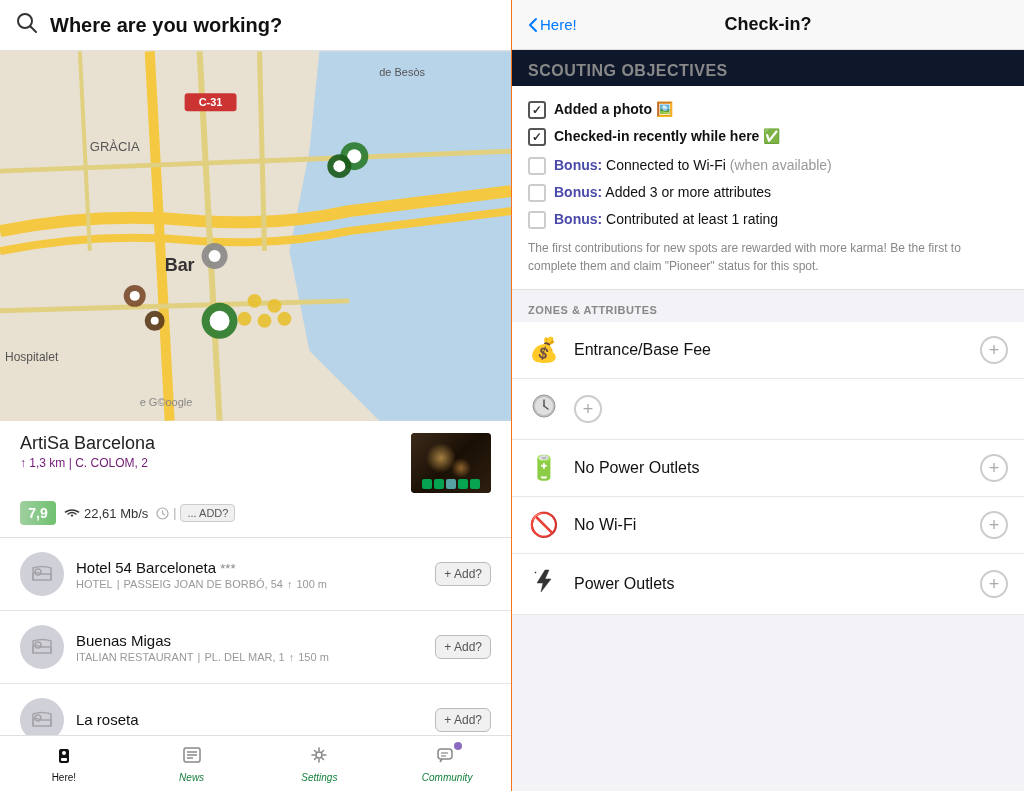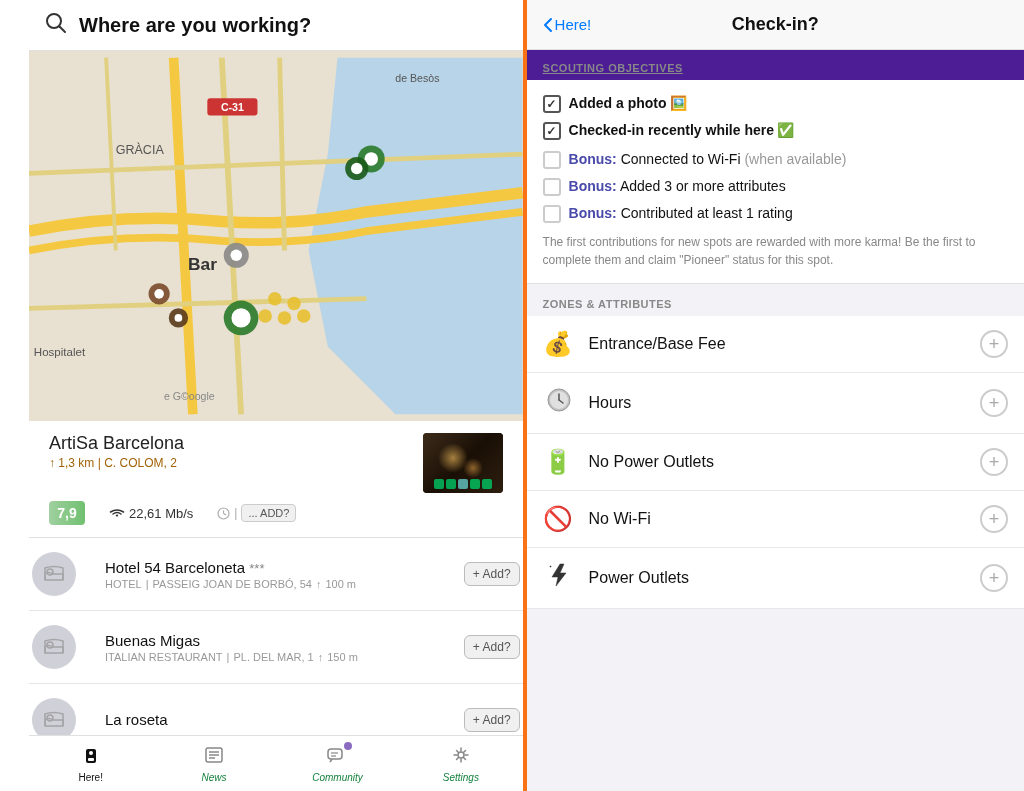--- a/index.html
+++ b/index.html
@@ -12,22 +12,21 @@
       background: #fff;
     }
 
     
     .left-panel {
       width: 512px;
       height: 791px;
       display: flex;
       flex-direction: column;
       background: #fff;
-      border-right: 4px solid #f97316;
-      margin-left: 29px;
+      border-right: 1px solid #f97316;
     }
 
     .search-bar {
       display: flex;
       align-items: center;
       padding: 12px 16px;
       border-bottom: 1px solid #e0e0e0;
       background: #fff;
     }
     .search-icon-wrap {
@@ -73,21 +72,21 @@
       align-items: flex-start;
     }
     .featured-venue-info { flex: 1; }
     .featured-venue-name {
       font-size: 18px;
       font-weight: 500;
       color: #222;
     }
     .featured-venue-address {
       font-size: 12px;
-      color: #a16207;
+      color: #701a75;
       margin-top: 2px;
     }
     .featured-venue-thumb {
       width: 80px;
       height: 60px;
       background: #2a1a0a;
       border-radius: 4px;
       margin-left: 10px;
       overflow: hidden;
       display: flex;
@@ -130,21 +129,21 @@
       background: rgba(0,200,100,0.8);
     }
     .thumb-icon-dot.eye {
       background: rgba(100,200,200,0.8);
     }
 
     .featured-venue-stats {
       display: flex;
       align-items: center;
       margin-top: 8px;
-      gap: 24px;
+      gap: 8px;
     }
     .rating-badge {
       background: linear-gradient(to right, #a0d0a0, #70c070);
       color: #fff;
       font-size: 14px;
       font-weight: 700;
       padding: 4px 8px;
       border-radius: 4px;
       min-width: 36px;
       text-align: center;
@@ -170,24 +169,24 @@
       font-size: 11px;
       color: #555;
       padding: 2px 6px;
       margin-left: auto;
     }
 
     
     .venue-item {
       background: #fff;
       border-bottom: 1px solid #e5e5e5;
-      padding: 14px 3px;
-      display: flex;
-      align-items: center;
-      gap: 29px;
+      padding: 14px 20px;
+      display: flex;
+      align-items: center;
+      gap: 12px;
     }
     .venue-icon {
       width: 44px; height: 44px;
       border-radius: 22px;
       background: #d0d0d8;
       display: flex;
       align-items: center;
       justify-content: center;
       flex-shrink: 0;
     }
@@ -289,27 +288,26 @@
       color: #111;
     }
 
     
     .checkin-content {
       padding: 0;
     }
 
     .section-header {
       padding: 12px 16px 6px;
-      font-size: 11px;
+      font-size: 16px;
       font-weight: 600;
       color: #888;
       letter-spacing: 0.5px;
-      background: #4c1d95;
+      background: #0f172a;
       text-transform: uppercase;
-      text-decoration: underline;
     }
 
     .objectives-card {
       background: #fff;
       margin: 0;
       padding: 14px 16px;
       border-bottom: 1px solid #e0e0e0;
     }
 
     .objective-item {
@@ -602,37 +600,37 @@
           <line x1="6" y1="8" x2="16" y2="8" stroke="#888" stroke-width="1.5"></line>
           <line x1="6" y1="11" x2="16" y2="11" stroke="#888" stroke-width="1.5"></line>
           <line x1="6" y1="14" x2="12" y2="14" stroke="#888" stroke-width="1.5"></line>
         </svg>
       </div>
       <span class="nav-label">News</span>
     </div>
     <div class="nav-item">
       <div class="nav-icon-wrap">
         <svg width="22" height="22" viewBox="0 0 22 22">
+          <circle cx="11" cy="11" r="3" stroke="#888" stroke-width="1.5" fill="none"></circle>
+          <path d="M11 4 L11 7 M11 15 L11 18 M4 11 L7 11 M15 11 L18 11 M6.5 6.5 L8.5 8.5 M13.5 13.5 L15.5 15.5 M15.5 6.5 L13.5 8.5 M8.5 13.5 L6.5 15.5" stroke="#888" stroke-width="1.5" stroke-linecap="round"></path>
+        </svg>
+      </div>
+      <span class="nav-label">Settings</span>
+    </div>
+    <div class="nav-item">
+      <div class="nav-icon-wrap">
+        <svg width="22" height="22" viewBox="0 0 22 22">
           <rect x="2" y="5" width="14" height="10" rx="3" stroke="#888" stroke-width="1.5" fill="none"></rect>
           <path d="M6 15 L4 18" stroke="#888" stroke-width="1.5"></path>
           <line x1="5" y1="9" x2="12" y2="9" stroke="#888" stroke-width="1.2"></line>
           <line x1="5" y1="12" x2="10" y2="12" stroke="#888" stroke-width="1.2"></line>
         </svg>
         <div class="notification-dot"></div>
       </div>
       <span class="nav-label">Community</span>
-    </div>
-    <div class="nav-item">
-      <div class="nav-icon-wrap">
-        <svg width="22" height="22" viewBox="0 0 22 22">
-          <circle cx="11" cy="11" r="3" stroke="#888" stroke-width="1.5" fill="none"></circle>
-          <path d="M11 4 L11 7 M11 15 L11 18 M4 11 L7 11 M15 11 L18 11 M6.5 6.5 L8.5 8.5 M13.5 13.5 L15.5 15.5 M15.5 6.5 L13.5 8.5 M8.5 13.5 L6.5 15.5" stroke="#888" stroke-width="1.5" stroke-linecap="round"></path>
-        </svg>
-      </div>
-      <span class="nav-label">Settings</span>
     </div>
   </div>
 </div>
 
 <div class="right-panel">
 
   <div class="right-header">
     <div class="back-btn">
       <svg width="10" height="16" viewBox="0 0 10 16">
           <path d="M8 2 L2 8 L8 14" stroke="#007aff" stroke-width="2" fill="none" stroke-linecap="round" stroke-linejoin="round"></path>
@@ -694,21 +692,20 @@
 
     <div class="attribute-row">
       <div class="attribute-icon">
         <svg width="26" height="26" viewBox="0 0 26 26">
           <circle cx="13" cy="13" r="11" fill="#c0c0c0" stroke="#999" stroke-width="1"></circle>
           <circle cx="13" cy="13" r="9" fill="#e0e0e0"></circle>
           <line x1="13" y1="7" x2="13" y2="13" stroke="#555" stroke-width="1.5" stroke-linecap="round"></line>
           <line x1="13" y1="13" x2="17" y2="16" stroke="#555" stroke-width="1.5" stroke-linecap="round"></line>
         </svg>
       </div>
-      <span class="attribute-label">Hours</span>
       <button class="attribute-add-btn">+</button>
     </div>
 
     <div class="attribute-row">
       <div class="attribute-icon">🔋</div>
       <span class="attribute-label">No Power Outlets</span>
       <button class="attribute-add-btn">+</button>
     </div>
 
     <div class="attribute-row">

